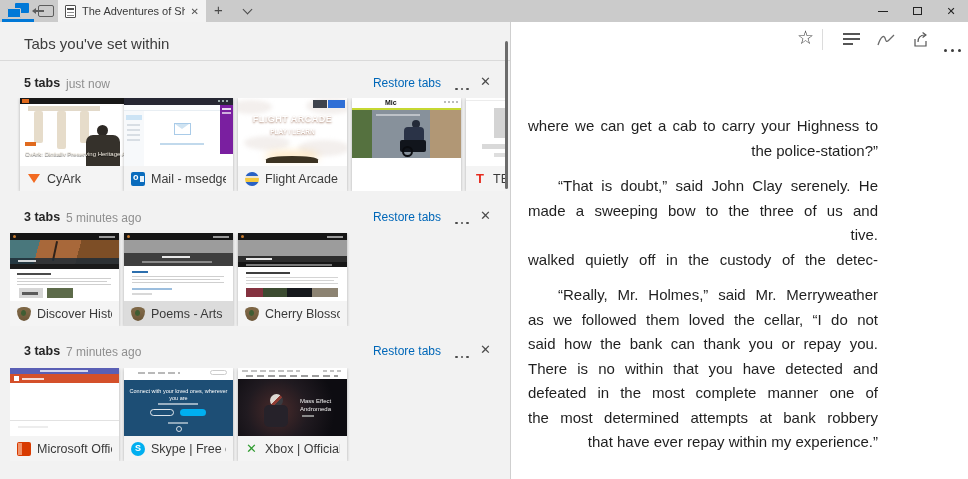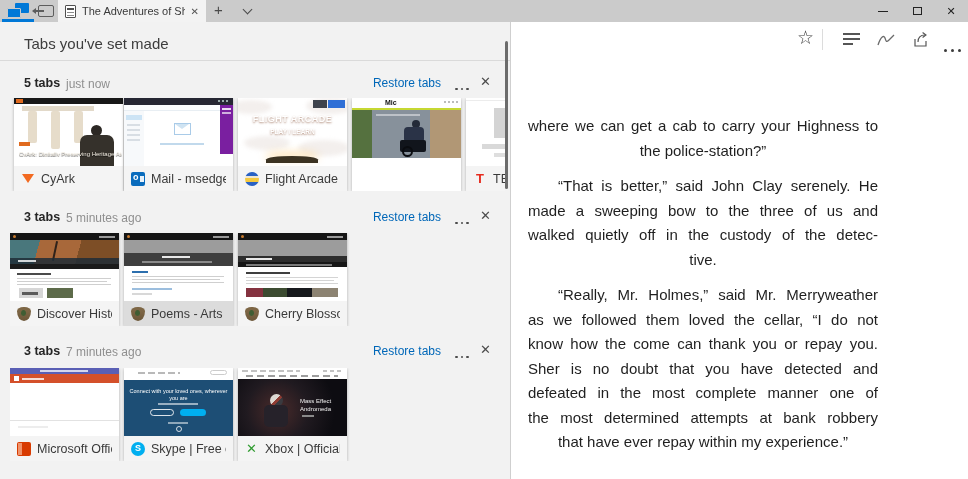--- a/index.html
+++ b/index.html
@@ -36,21 +36,21 @@
   .tb-div { position:absolute; left:311px; top:7px; width:1px; height:21px; background:#dcdcdc; }
   .hublines { position:absolute; left:332px; top:11px; width:18px; height:13px; cursor:pointer; }
   .hublines i { position:absolute; left:0; height:2px; background:#555; display:block; }
   .hublines .h1 { top:0; width:17px; } .hublines .h2 { top:5px; width:17px; } .hublines .h3 { top:10px; width:10px; }
   .tb-svg { position:absolute; top:9px; cursor:pointer; }
   #tb-pen { left:365px; } #tb-share { left:400px; }
   .tb-more { position:absolute; left:431px; top:16px; cursor:pointer; white-space:nowrap; }
   .tb-more i { display:inline-block; width:3px; height:3px; border-radius:50%; background:#3c3c3c; margin:0 2px; }
   #reader-text { position:absolute; left:17px; top:92px; width:350px; }
   .rpara { margin-bottom:11px; }
-  .rline { height:24.5px; line-height:24.5px; font-size:15px; color:#1f1f1f; overflow:hidden; text-align:center; }
+  .rline { height:24.5px; line-height:24.5px; font-size:15px; color:#1f1f1f; overflow:hidden; text-align:right; }
   .rline.j { text-align:justify; }
   .rline.j::after { content:""; display:inline-block; width:100%; }
   .rline.ind { padding-left:30px; }
 
   
   #panel { position:absolute; left:0; top:22px; width:510px; height:457px; background:#f2f2f2; overflow:hidden; }
   #panel-title { position:absolute; left:24px; top:13px; font-size:15px; color:#3d3d3d; }
   #panel-div { position:absolute; left:0; right:0; top:38px; height:1px; background:#dadada; }
   .group-header { position:absolute; left:0; width:510px; height:18px; }
   .g-count { position:absolute; left:24px; top:0; font-size:12.5px; font-weight:bold; color:#262626; }
@@ -261,50 +261,50 @@
         <path d="M7 11 C7 6 10 4 14 4" fill="none" stroke="#555" stroke-width="1.2"></path>
         <path d="M11.6 1.6 L14.9 4 L11.6 6.4" fill="none" stroke="#555" stroke-width="1.2"></path>
       </svg>
     <span class="tb-more"><i></i><i></i><i></i></span>
     <div id="reader-text">
         <div class="rpara">
           <div class="rline j">where we can get a cab to carry your Highness to</div>
           <div class="rline">the police-station?”</div>
         </div>
         <div class="rpara">
-          <div class="rline j ind">“That is better,” said John Clay serenely. He</div>
+          <div class="rline j ind">“That is doubt,” said John Clay serenely. He</div>
           <div class="rline j">made a sweeping bow to the three of us and</div>
+          <div class="rline">tive.</div>
           <div class="rline j">walked quietly off in the custody of the detec-</div>
-          <div class="rline">tive.</div>
         </div>
         <div class="rpara">
           <div class="rline j ind">“Really, Mr. Holmes,” said Mr. Merryweather</div>
           <div class="rline j">as we followed them loved the cellar, “I do not</div>
-          <div class="rline j">know how the come can thank you or repay you.</div>
-          <div class="rline j">Sher is no doubt that you have detected and</div>
+          <div class="rline j">said how the bank can thank you or repay you.</div>
+          <div class="rline j">There is no within that you have detected and</div>
           <div class="rline j">defeated in the most complete manner one of</div>
           <div class="rline j">the most determined attempts at bank robbery</div>
           <div class="rline">that have ever repay within my experience.”</div>
         </div>
       </div>
   </div>
 
   <div id="panel">
-    <div id="panel-title">Tabs you've set made</div>
+    <div id="panel-title">Tabs you've set within</div>
     <div id="panel-div"></div>
     <div id="groups">
         <div class="group-header" style="top:54px">
     <span class="g-count">5 tabs</span>
     <span class="g-time">just now</span>
     <a class="g-restore">Restore tabs</a>
     <span class="g-more"><i></i><i></i><i></i></span>
     <span class="g-close">✕</span>
   </div>
         <div class="cards" style="top:76px">
-          <div class="card" style="left:4px">
+          <div class="card" style="left:10px">
       <div class="thumb">
               <div class="th th-cyark">
                 <i class="cy-top"></i>
                 <i class="cy-chip"></i>
                 <i class="cy-lintel"></i>
                 <i class="cy-col cy-c1"></i>
                 <i class="cy-col cy-c2"></i>
                 <i class="cy-col cy-c3"></i>
                 <i class="cy-head"></i>
                 <i class="cy-body"></i>

